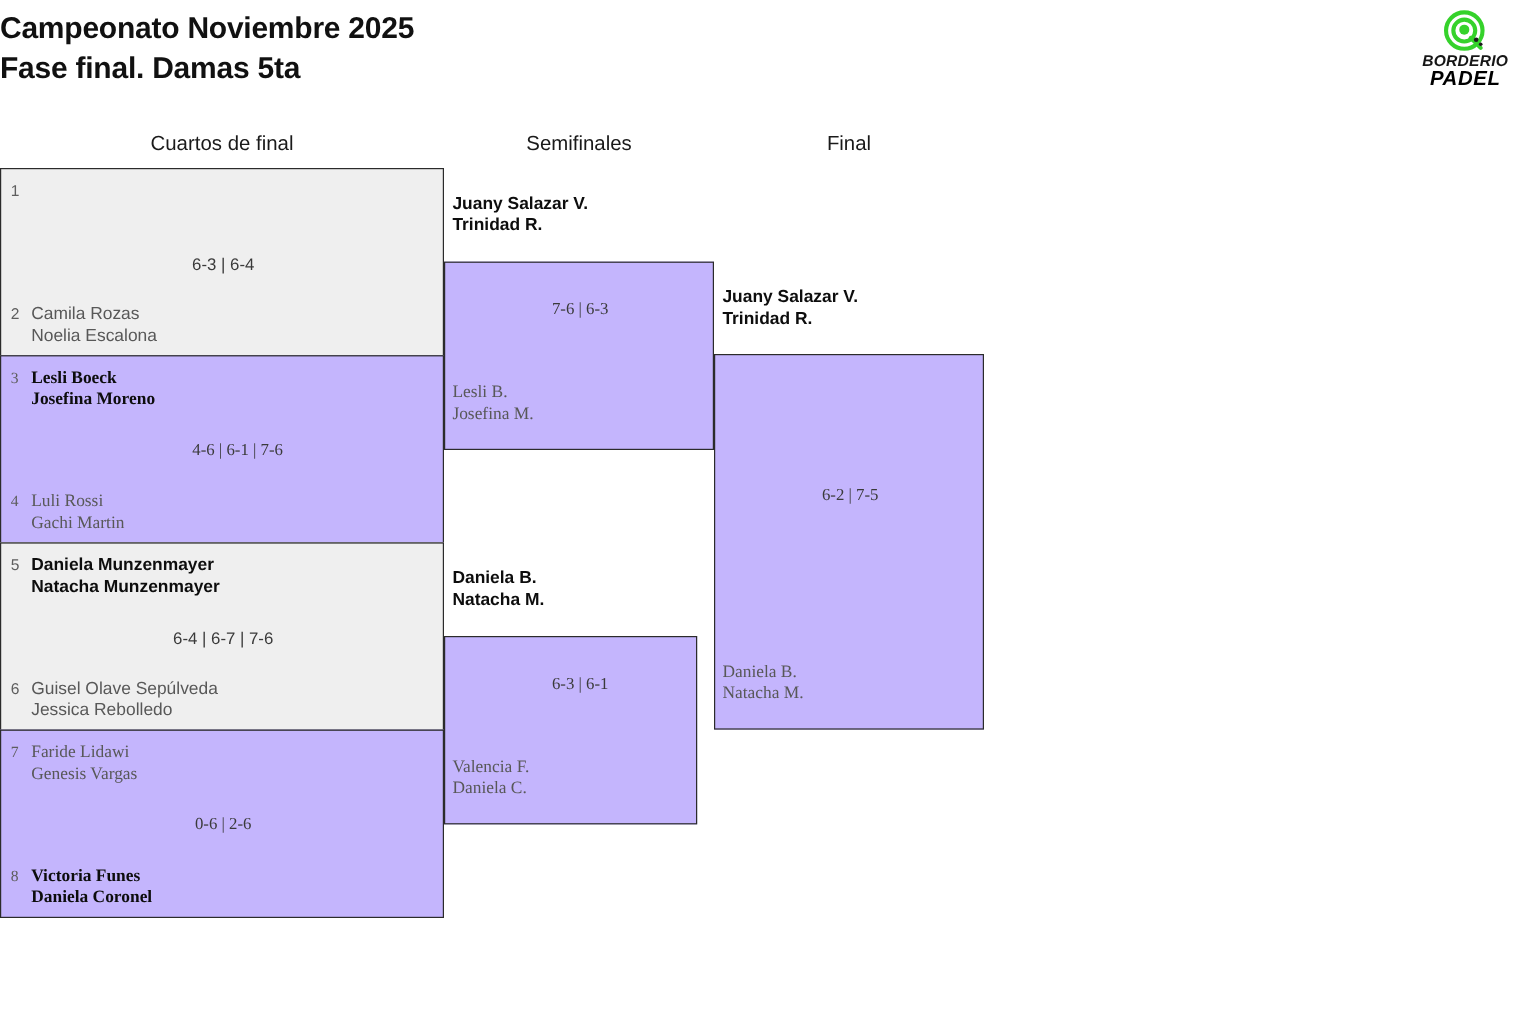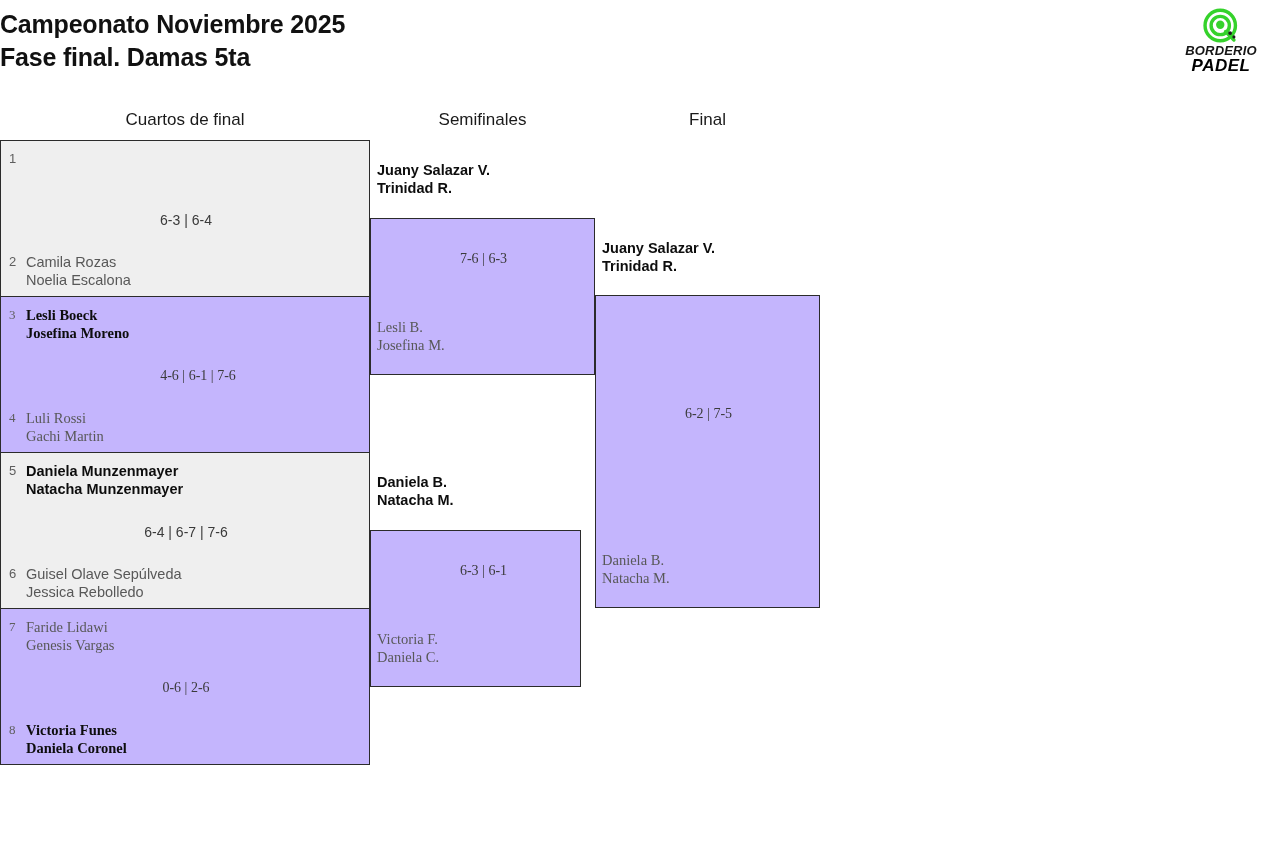--- a/index.html
+++ b/index.html
@@ -207,21 +207,21 @@
   </div>
 </div>
 
 <div class="pair win" style="left:377px; top:473px;">
   <span class="ln">Daniela B.</span>
   <span class="ln">Natacha M.</span>
 </div>
 <div class="match plain" style="left:370px; top:530px; width:211px; height:157px;">
   <div class="score" style="left:0; top:32px; width:225px;">6-3 | 6-1</div>
   <div class="pair lose" style="left:6px; top:99px;">
-    <span class="ln">Victoria F.</span>
+    <span class="ln">Valencia F.</span>
     <span class="ln">Daniela C.</span>
   </div>
 </div>
 
 <div class="pair win" style="left:602px; top:239px;">
   <span class="ln">Juany Salazar V.</span>
   <span class="ln">Trinidad R.</span>
 </div>
 <div class="match plain" style="left:595px; top:295px; width:225px; height:313px;">
   <div class="score" style="left:0; top:110px; width:225px;">6-2 | 7-5</div>

